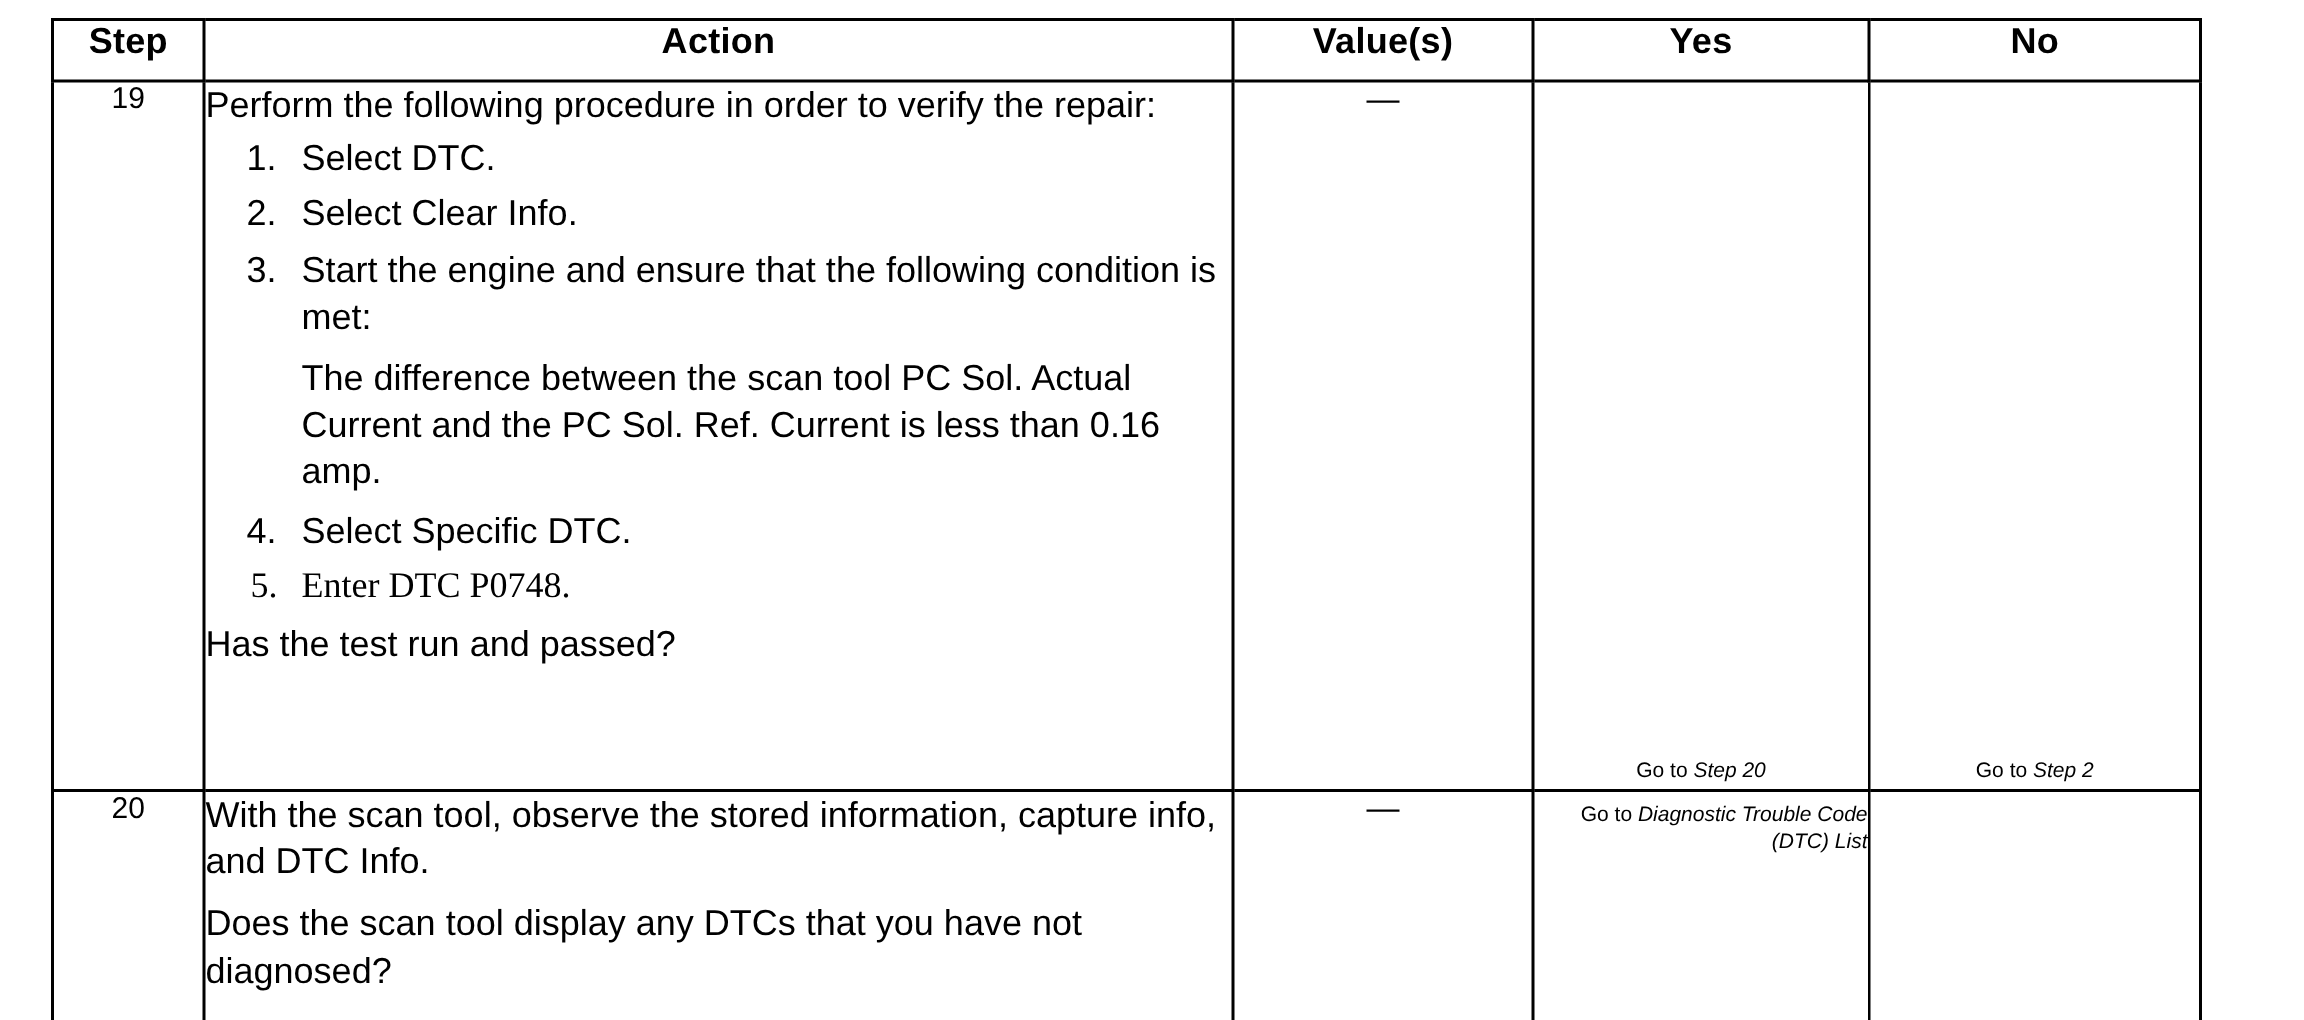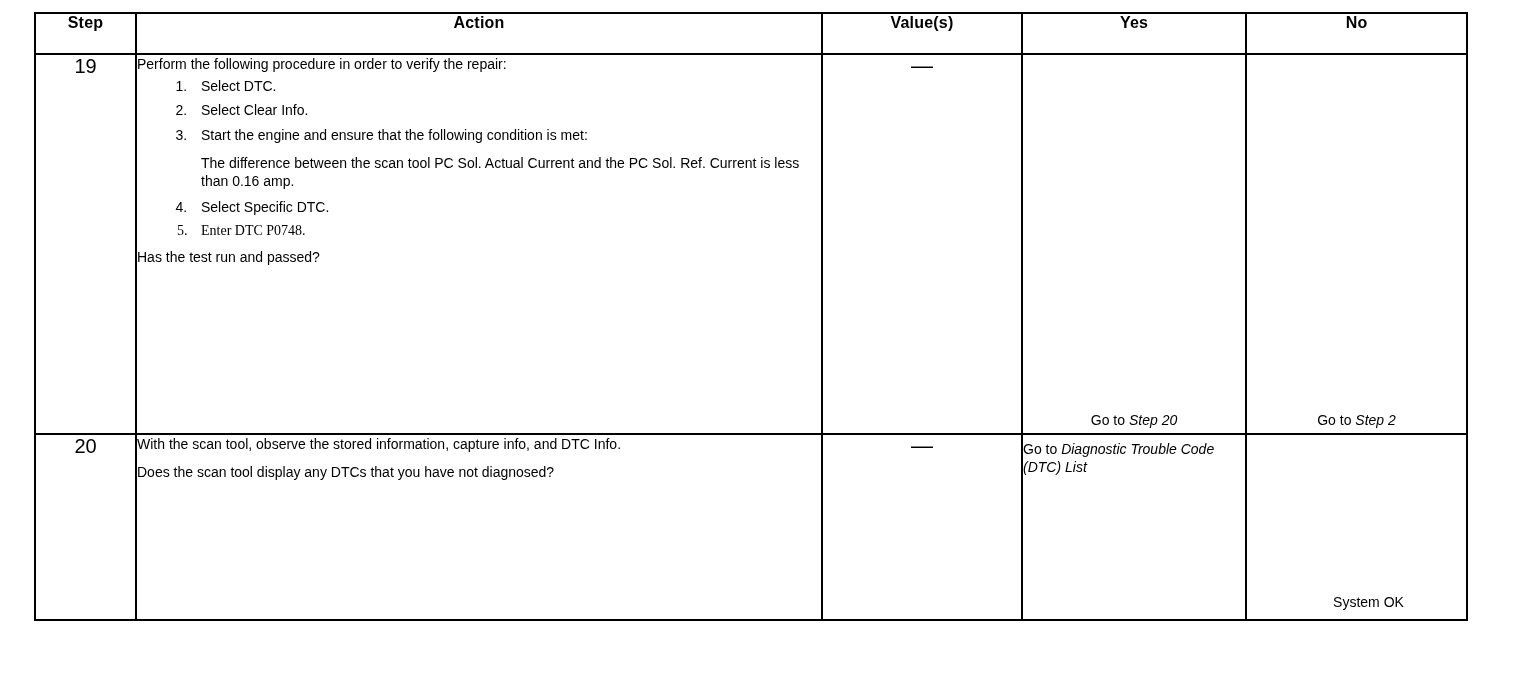--- a/index.html
+++ b/index.html
@@ -44,34 +44,34 @@
   col.c-step   { width: 101px; }
   col.c-action { width: 686px; }
   col.c-value  { width: 200px; }
   col.c-yes    { width: 224px; }
   col.c-no     { width: 221px; }
 
   thead th {
     height: 39px;
     text-align: center;
     vertical-align: middle;
-    font-size: 16px;
+    font-size: 24px;
     font-weight: bold;
     letter-spacing: 0.2px;
   }
 
   td.step-cell {
     text-align: center;
     vertical-align: middle;
     font-size: 20px;
   }
 
   td.action-cell {
     padding: 8px 10px 6px 12px;
-    font-size: 14px;
+    font-size: 24px;
     line-height: 1.30;
   }
 
   td.value-cell {
     text-align: center;
     vertical-align: middle;
     font-size: 20px;
   }
 
   td.yes-cell, td.no-cell {
@@ -125,33 +125,33 @@
     right: 0;
     bottom: 4px;
     text-align: center;
   }
 
   .cell-top {
     position: absolute;
     left: 0;
     right: 0;
     top: 6px;
-    text-align: left;
+    text-align: right;
   }
 
   .cell-mid-low {
     position: absolute;
     left: 0;
     right: 0;
     bottom: 8px;
     text-align: center;
     padding-left: 24px;
   }
 
-  .row19-body { height: 380px; }
+  .row19-body { height: 473px; }
   .row20-body { height: 186px; }
 </style>
 </head>
 <body>
 
 <div class="page">
 
   <table class="diag">
     <colgroup>
       <col class="c-step">

